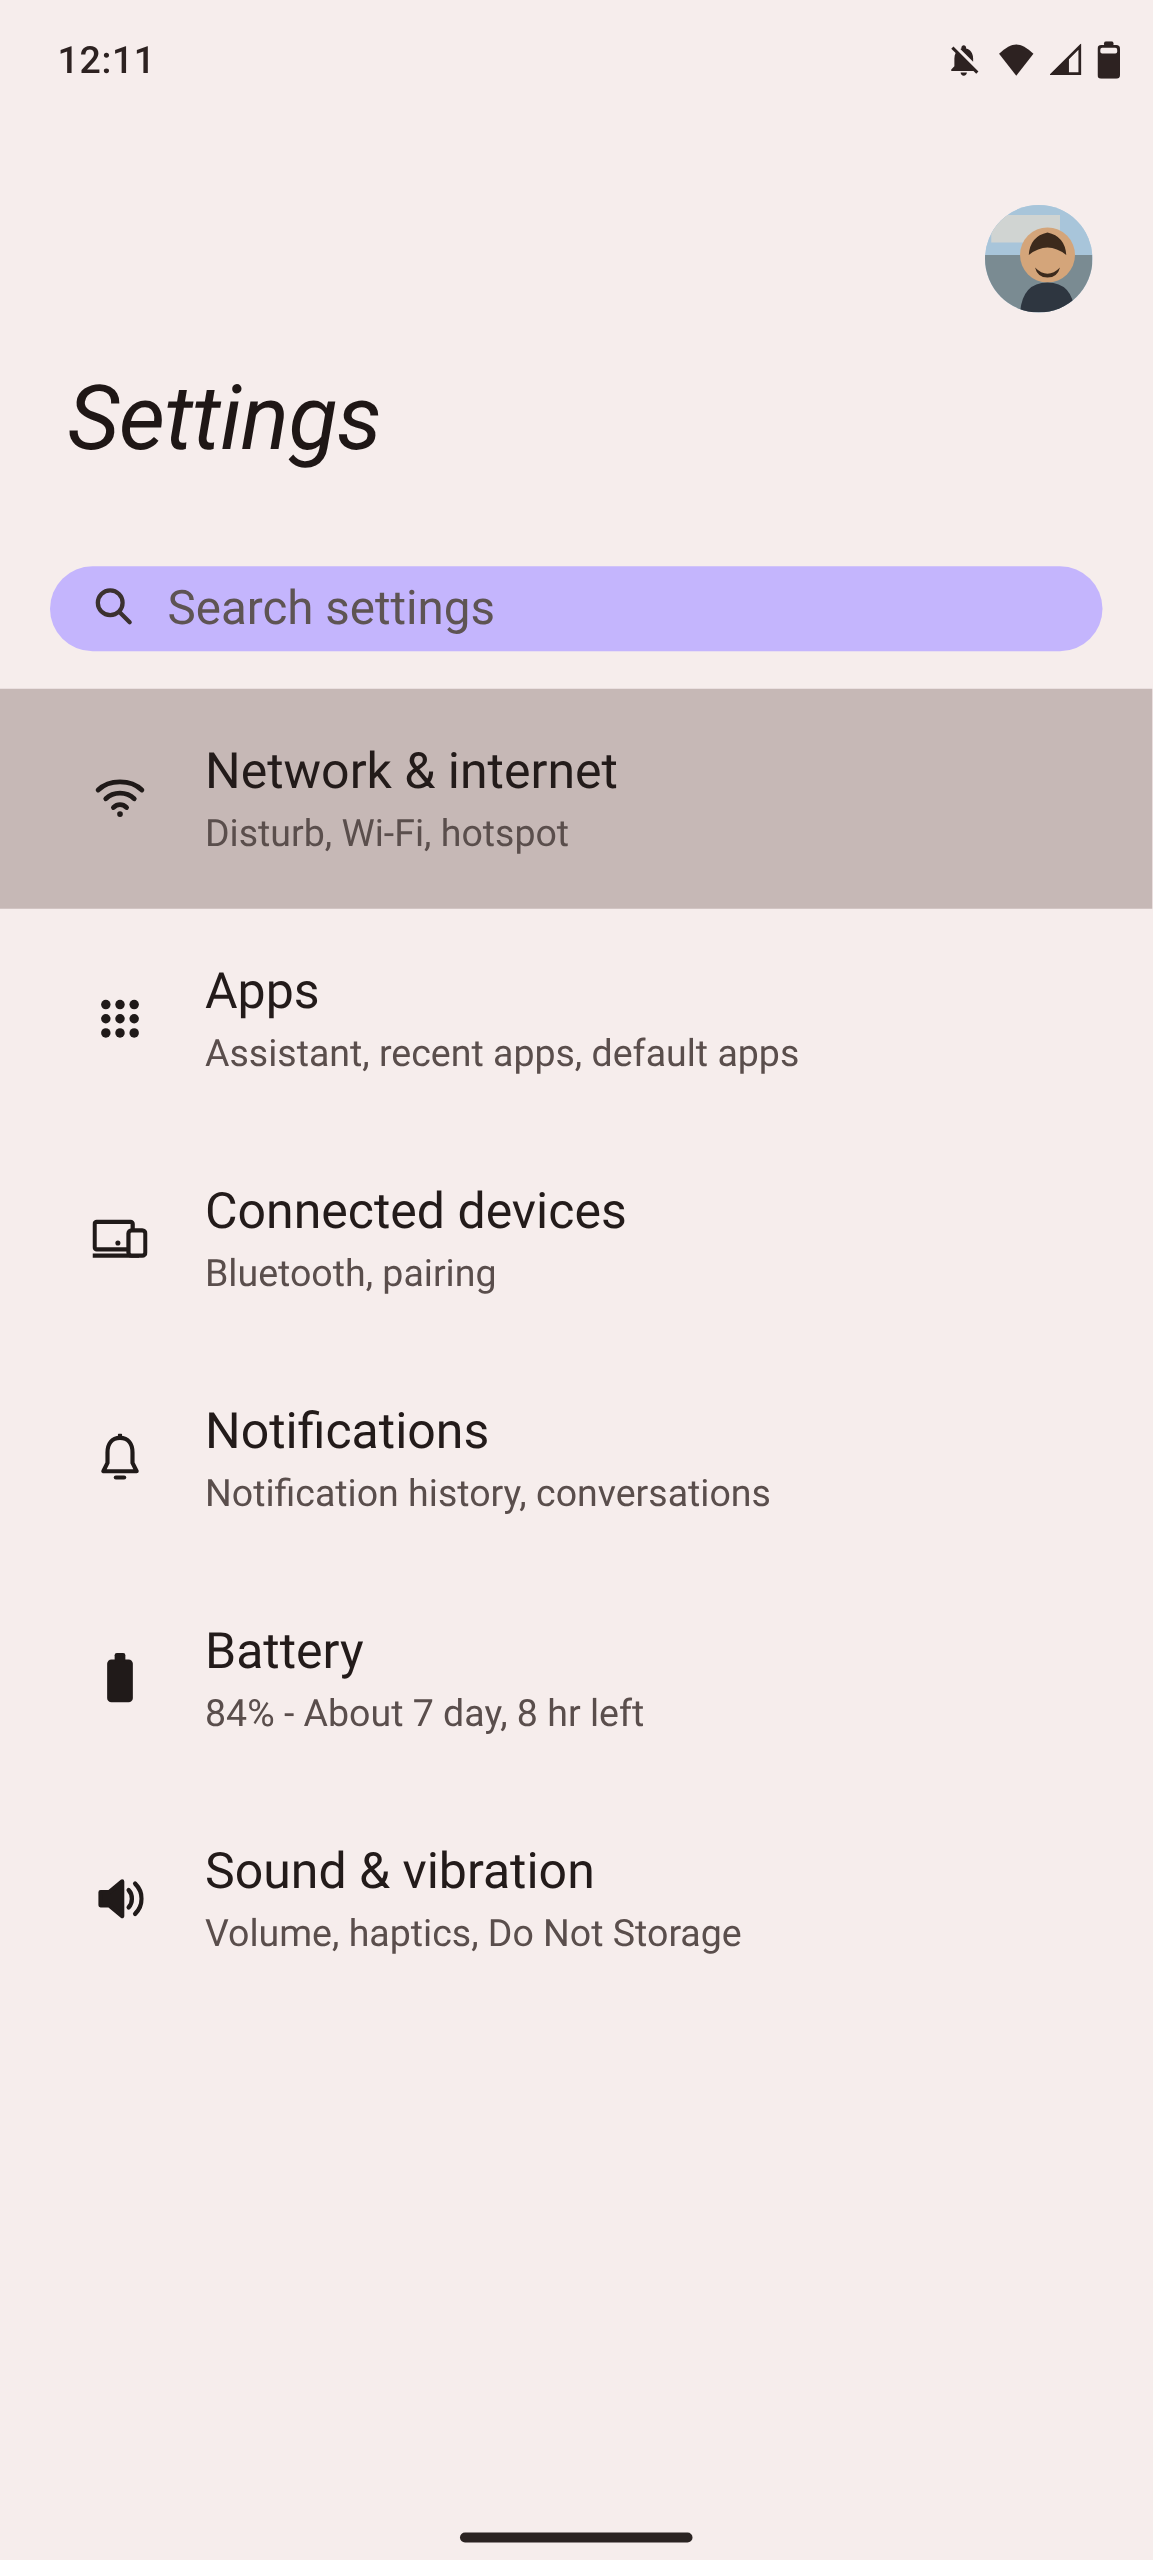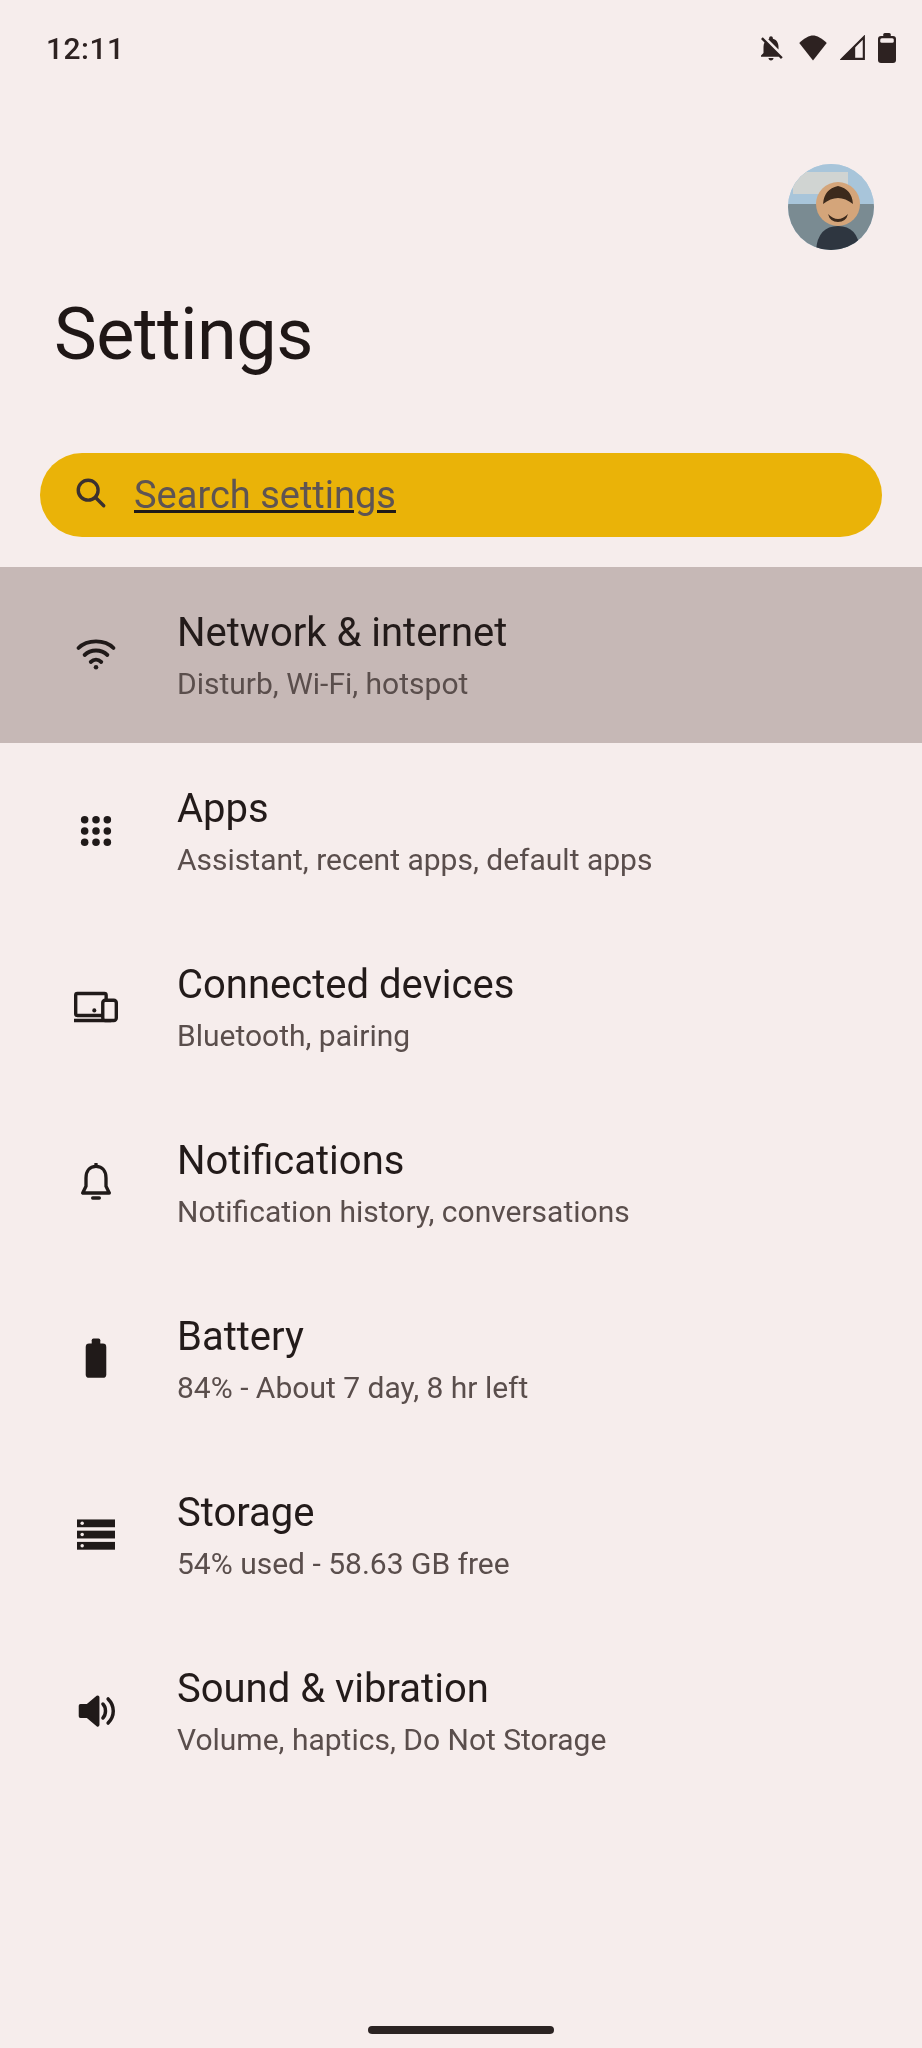--- a/index.html
+++ b/index.html
@@ -29,20 +29,21 @@
   .status-icons {
     display: flex;
     align-items: center;
     gap: 12px;
   }
   .status-icons svg { display: block; }
 
   
   .header {
     padding: 90px 42px 0 54px;
+    font-style: italic;
   }
   .avatar-row {
     display: flex;
     justify-content: flex-end;
     padding-right: 6px;
   }
   .avatar {
     width: 86px;
     height: 86px;
     border-radius: 50%;
@@ -56,44 +57,43 @@
     font-size: 72px;
     font-weight: 400;
     color: #1f1716;
     margin-top: 42px;
     letter-spacing: -0.5px;
   }
 
   
   .search-bar {
     margin: 76px 40px 0 40px;
-    background: #eab308;
+    background: #c4b5fd;
     border-radius: 56px;
-    height: 84px;
+    height: 68px;
     display: flex;
     align-items: center;
     padding: 0 34px;
     gap: 26px;
-    text-decoration: underline;
   }
   .search-bar .placeholder {
     font-size: 38px;
     color: #5e5453;
     font-weight: 400;
   }
 
   
   .settings-list {
     margin-top: 30px;
   }
   .settings-item {
     display: flex;
     align-items: center;
     padding: 42px 0 42px 72px;
-    gap: 57px;
+    gap: 44px;
     min-height: 152px;
   }
   .settings-item.highlighted {
     background: #c6b8b6;
   }
   .settings-item .icon-slot {
     width: 48px;
     display: flex;
     justify-content: center;
     align-items: center;
@@ -271,38 +271,20 @@
           <rect x="4.5" y="0" width="5" height="4" rx="1"></rect>
         </svg>
       </span>
     </div>
     <div class="text-slot">
       <div class="item-title">Battery</div>
       <div class="item-subtitle">84% - About 7 day, 8 hr left</div>
     </div>
   </div>
 
-  <div class="settings-item">
-    <div class="icon-slot">
-      <span>
-        <svg width="38" height="32" viewBox="0 0 22 18" fill="#201a19">
-          <rect x="0" y="0" width="22" height="4.5"></rect>
-          <rect x="0" y="6.5" width="22" height="4.5"></rect>
-          <rect x="0" y="13" width="22" height="4.5"></rect>
-          <circle cx="3" cy="2.2" r="1" fill="#f6edec"></circle>
-          <circle cx="3" cy="8.7" r="1" fill="#f6edec"></circle>
-          <circle cx="3" cy="15.2" r="1" fill="#f6edec"></circle>
-        </svg>
-      </span>
-    </div>
-    <div class="text-slot">
-      <div class="item-title">Storage</div>
-      <div class="item-subtitle">54% used - 58.63 GB free</div>
-    </div>
-  </div>
 
   <div class="settings-item">
     <div class="icon-slot">
       <span>
         <svg width="38" height="36" viewBox="0 0 22 20" fill="none" stroke="#201a19" stroke-width="2" stroke-linejoin="round">
           <path d="M2 7 L2 13 L6 13 L12 18 L12 2 L6 7 Z" fill="#201a19"></path>
           <path d="M15 6 C17 8 17 12 15 14" stroke-linecap="round"></path>
           <path d="M18 3 C22 7 22 13 18 17" stroke-linecap="round"></path>
         </svg>
       </span>

